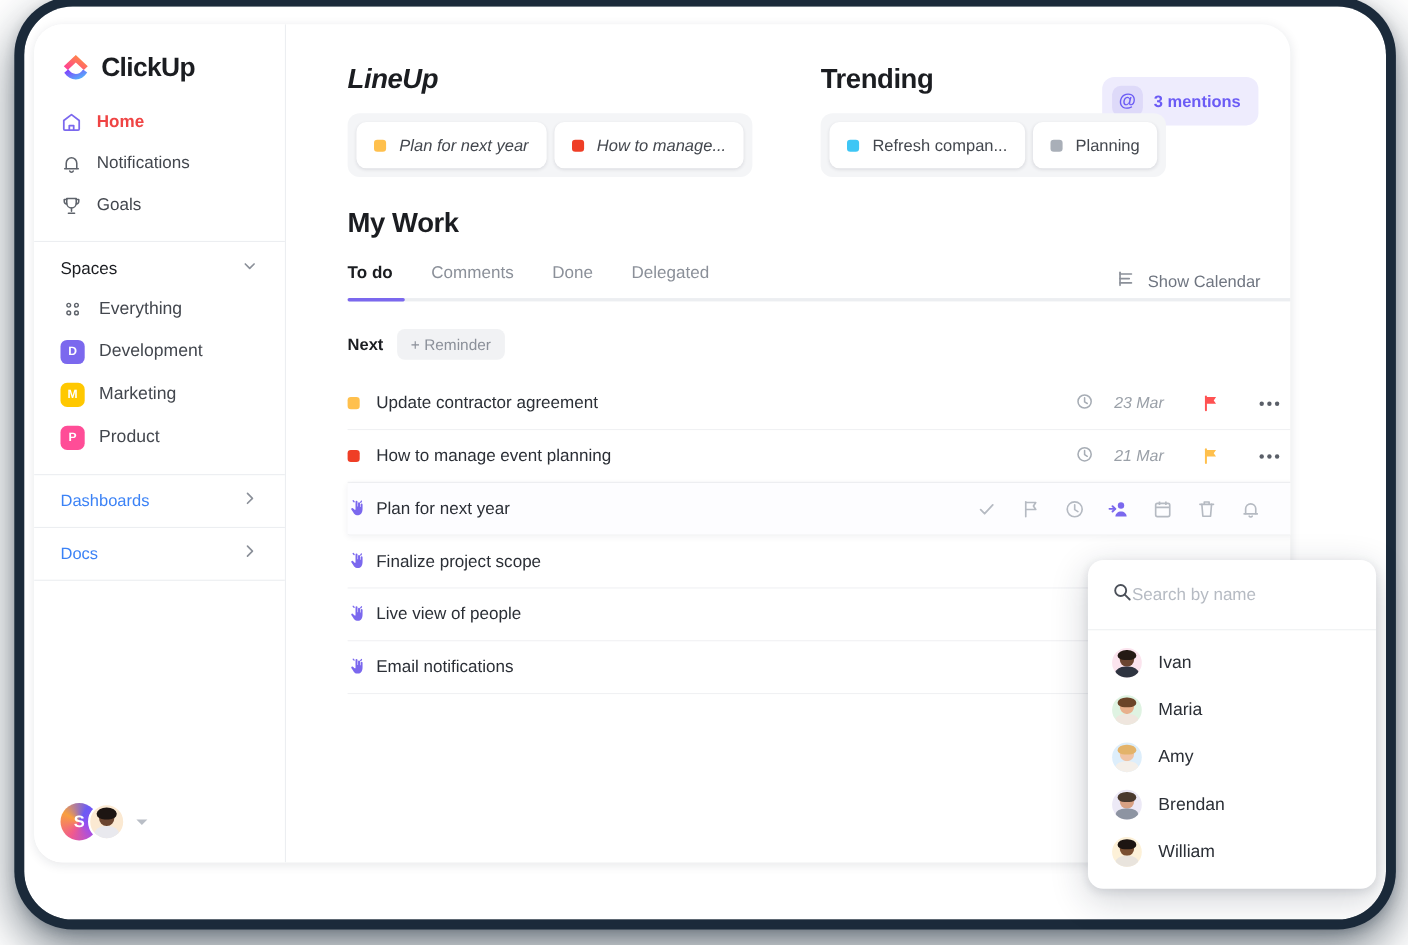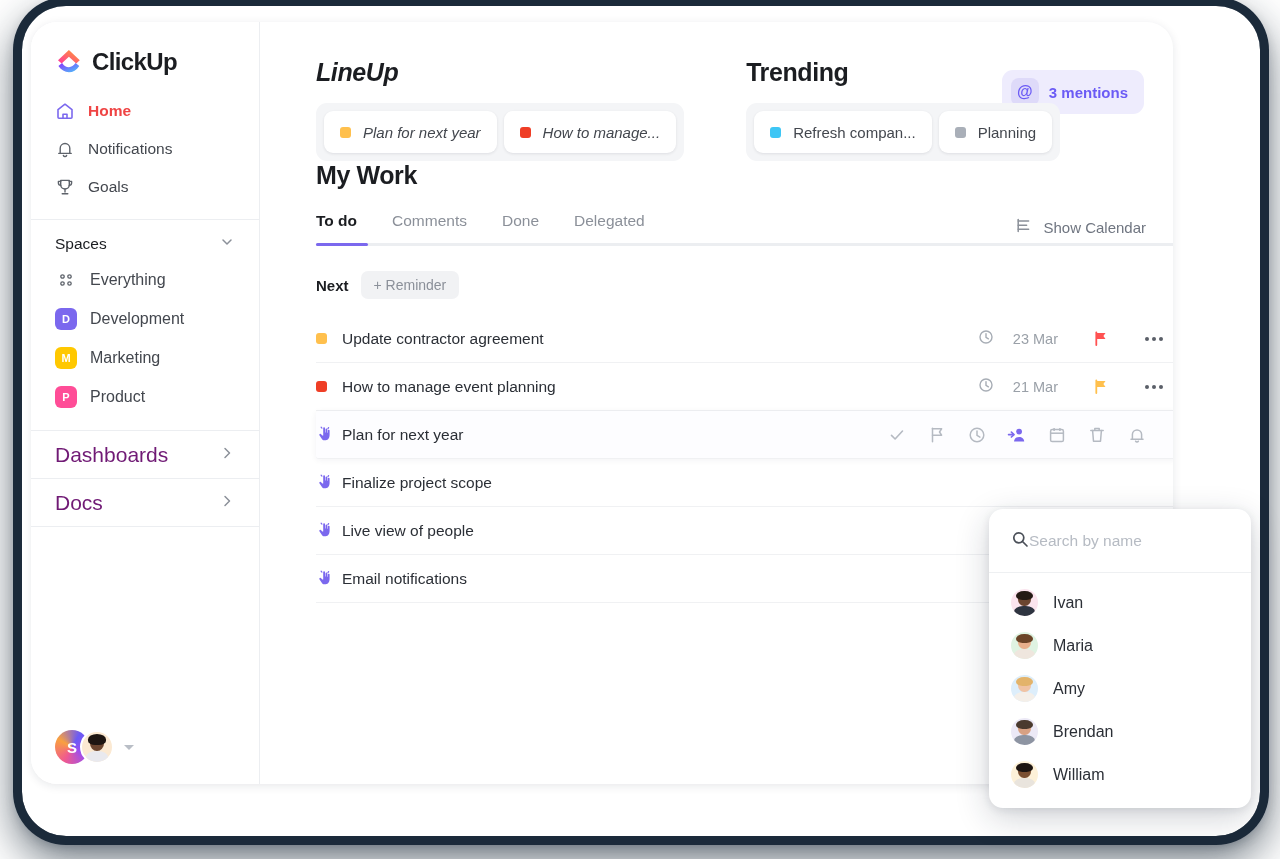--- a/index.html
+++ b/index.html
@@ -72,21 +72,21 @@
     display: flex; align-items: center; justify-content: center;
     flex: 0 0 22px;
   }
   .space-label { font-size: 16px; color: #43474e; }
 
   .side-section {
     display: flex; align-items: center; justify-content: space-between;
     height: 48px; padding: 0 24px; cursor: pointer;
     border-top: 1px solid #eceef1;
   }
-  .side-section .t { font-size: 21px; color: #701a75; }
+  .side-section .t { font-size: 15px; color: #3b82f6; }
 
   .user-row { position: absolute; left: 24px; bottom: 20px; display: flex; align-items: center; }
   .av-s {
     width: 34px; height: 34px; border-radius: 50%;
     background: conic-gradient(from 210deg, #f05a8e, #f9a03f, #6b5bf5, #9b4df0, #f05a8e);
     color:#fff; font-size: 15px; font-weight: 700;
     display: flex; align-items: center; justify-content: center;
   }
   .av-p {
     width: 34px; height: 34px; border-radius: 50%; margin-left: -9px;
@@ -120,21 +120,21 @@
     height: 44px; display: flex; align-items: center; gap: 10px;
     padding: 0 16px 0 9px; cursor: pointer;
   }
   .mentions .at {
     width: 28px; height: 28px; border-radius: 8px; background: #dedaf9;
     display: flex; align-items: center; justify-content: center;
     color: #6b5bf5; font-size: 16px; font-weight: 700;
   }
   .mentions .mtxt { font-size: 15px; font-weight: 700; color: #6b5bf5; }
 
-  .mywork { padding-left: 56px; }
+  .mywork { margin-top: 28px; padding-left: 56px; }
   .mywork h2 { font-size: 25px; font-weight: 700; color: #1b1d21; letter-spacing: -0.4px; }
 
   .tabs { display: flex; gap: 35px; margin-top: 22px; position: relative; }
   .tab { font-size: 15.5px; color: #8b9099; padding-bottom: 16px; cursor: pointer; }
   .tab.active { color: #1b1d21; font-weight: 700; }
   .tabs-underline { position: absolute; left: 0; bottom: 0; height: 3px; background: #eceef1; }
   .tabs-underline .act { height: 3px; background: #7b68ee; border-radius: 2px; }
 
   .show-cal {
     position: absolute; right: 27px; top: 0;
@@ -154,21 +154,21 @@
   .task {
     position: relative;
     display: flex; align-items: center;
     height: 48px; border-bottom: 1px solid #f0f1f3;
     cursor: pointer;
   }
   .task.sel { background: #fdfdff; box-shadow: 0 1px 6px rgba(30,40,60,0.06); border-radius: 3px; }
   .task .lead { width: 26px; display: flex; align-items: center; justify-content: flex-start; }
   .task .title { font-size: 15.5px; color: #2b2f36; }
   .task .right { margin-left: auto; display: flex; align-items: center; gap: 0; padding-right: 14px; }
-  .due { display: flex; align-items: center; gap: 19px; font-size: 14.5px; color: #9aa0a8; margin-right: 34px; }
+  .due { display: flex; align-items: center; gap: 19px; font-size: 14.5px; color: #9aa0a8; margin-right: 34px; font-style: italic; }
   .flag { margin-right: 36px; display:flex; }
   .dots { display: flex; gap: 3px; }
   .dots i { width: 4px; height: 4px; border-radius: 50%; background: #5a5f68; display: block; }
   .actbar { display: flex; align-items: center; gap: 20px; padding-right: 16px; }
   .actbar .ai { width: 20px; height: 20px; display: block; cursor: pointer; }
 
   
   #people-popup {
     position: absolute; left: 989px; top: 509px;
     width: 262px; height: 299px;

